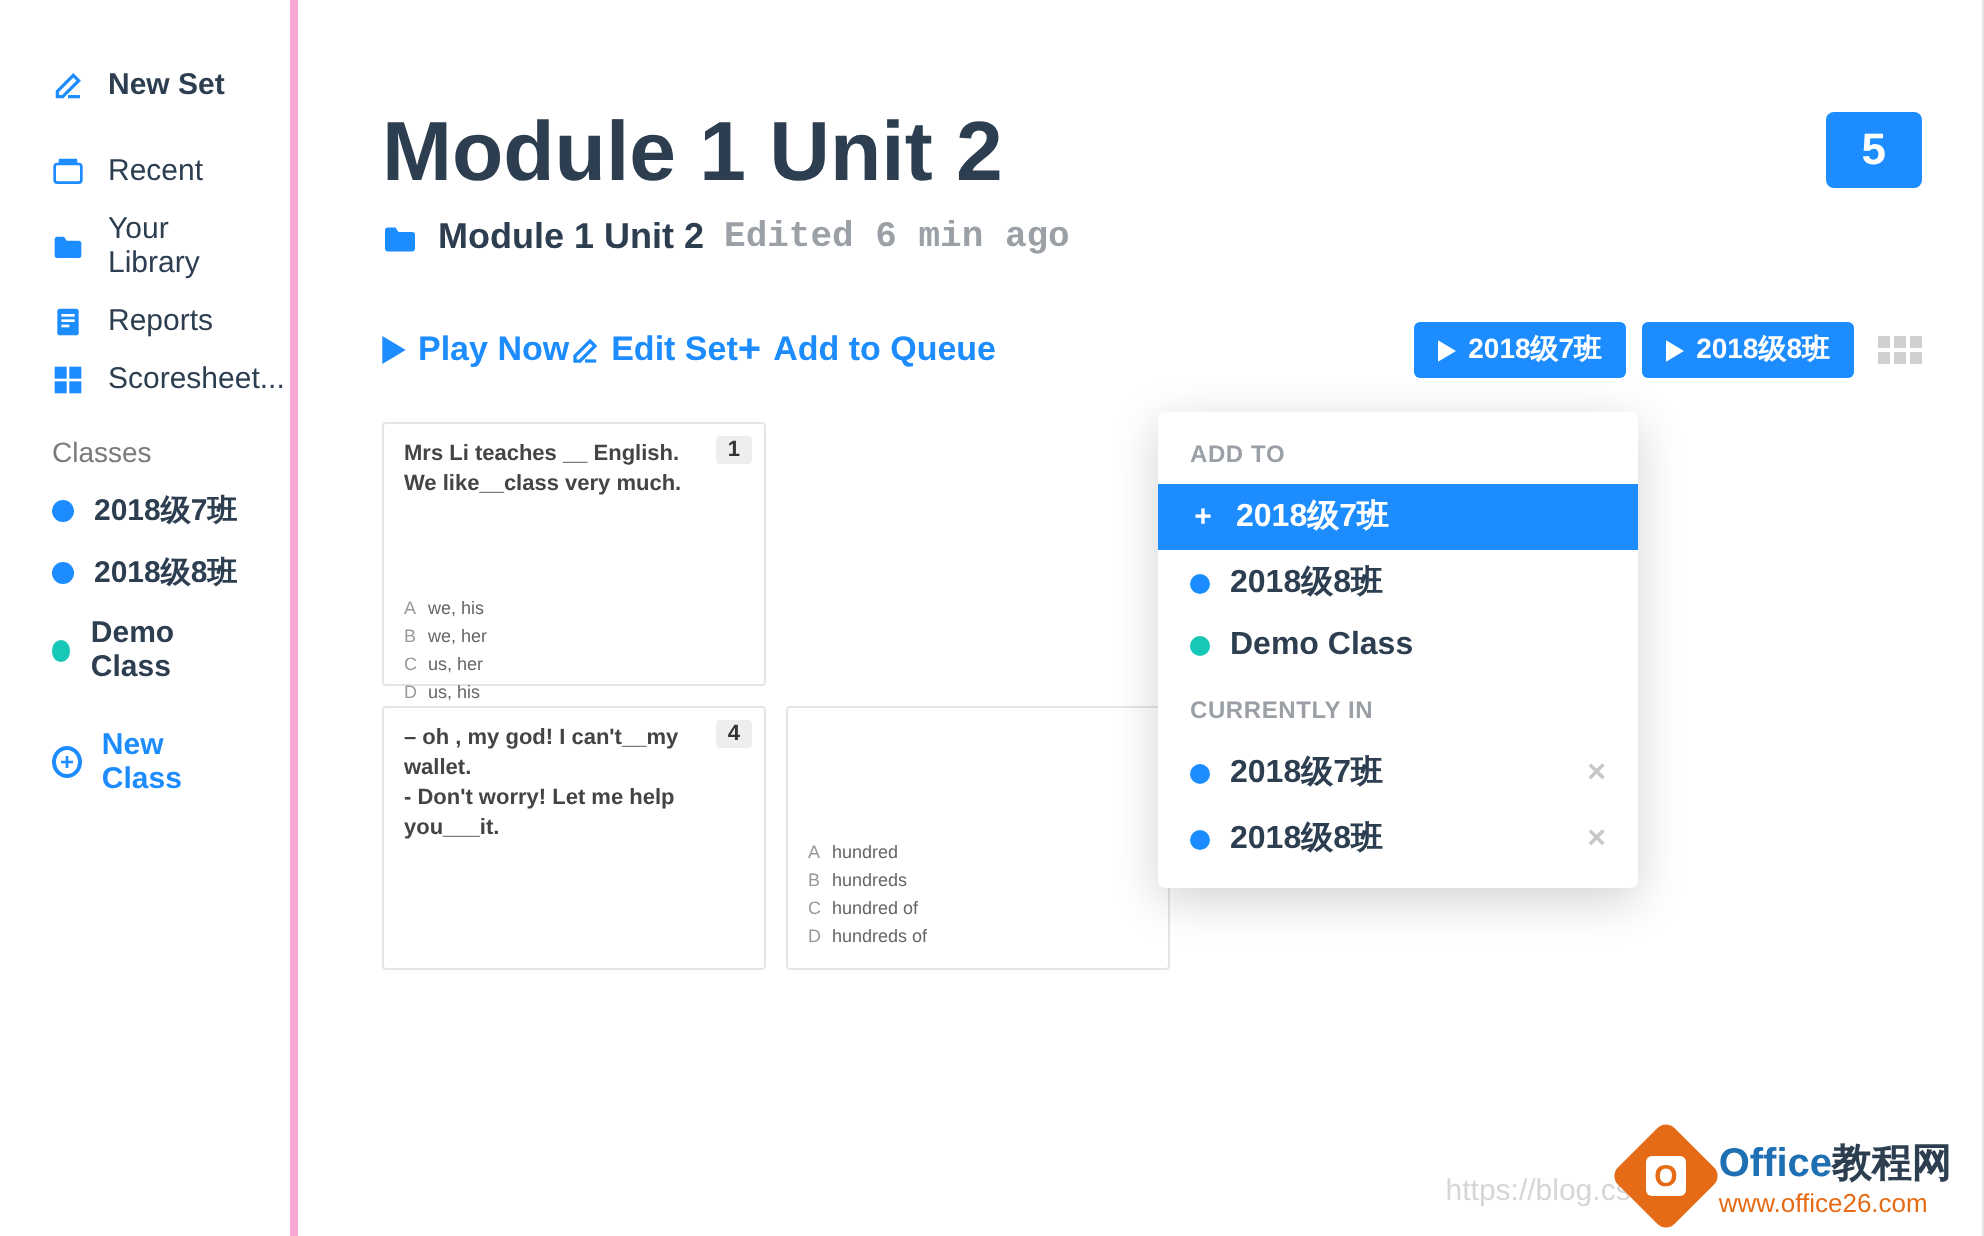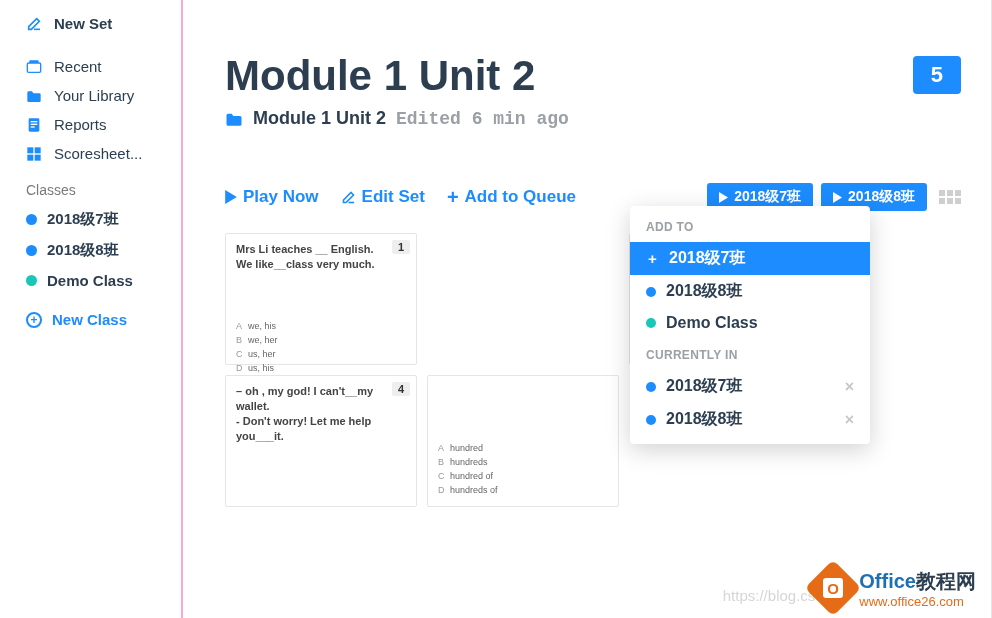--- a/index.html
+++ b/index.html
@@ -7,23 +7,23 @@
   font-family: -apple-system, BlinkMacSystemFont, "Segoe UI", Helvetica, Arial, sans-serif;
   background: #fff;
   color: #2c3e50;
   width: 992px;
   height: 618px;
   overflow: hidden;
   position: relative;
 }
 .layout { display: flex; height: 100%; }
 .sidebar {
-  width: 183px;
-  border-right: 2px solid #f9a8d4;
-  padding: 9px 0;
+  width: 149px;
+  border-right: 4px solid #f9a8d4;
+  padding: 28px 0;
 }
 .nav-item {
   display: flex;
   align-items: center;
   padding: 6px 26px;
   font-size: 15px;
   color: #2c3e50;
   cursor: pointer;
   gap: 12px;
   font-weight: 600;
@@ -69,21 +69,21 @@
   border-radius:4px; padding: 6px 18px; margin-top: 56px;
 }
 .breadcrumb-row {
   display:flex; align-items:center; gap:10px; margin-top:8px; font-size:18px;
 }
 .breadcrumb-row .folder-ico { color:#1c8cff; }
 .breadcrumb-row .bc-name { font-weight:700; color:#2c3e50; }
 .breadcrumb-row .bc-edited { color:#9aa0a6; font-weight:600;font-family:Liberation Mono, monospace; }
 
 .actions-row {
-  display:flex; align-items:center; margin-top:54px; gap:22px;
+  display:flex; align-items:center; margin-top:32px; 
 }
 .action-btn { display:flex; align-items:center; gap:6px; color:#1c8cff; font-weight:700; font-size:17px; cursor:pointer; }
 .actions-right { margin-left:auto; display:flex; gap:8px; align-items:center; }
 .pill-btn {
   background:#1c8cff; color:#fff; border-radius:3px; padding:5px 12px;
   font-size:14px; font-weight:700; display:flex; align-items:center; gap:6px; cursor:pointer;
 }
 .grid-toggle { display:grid; grid-template-columns:repeat(3,6px); grid-template-rows:repeat(2,6px); gap:2px; margin-left:4px; cursor:pointer; }
 .grid-toggle span { background:#cfcfcf; }
 
@@ -101,21 +101,21 @@
 .card .num-badge {
   position:absolute; top:6px; right:6px; background:#eee; color:#333;
   border-radius:2px; font-size:11px; font-weight:700; padding:1px 6px;
 }
 .card .q { font-size:11px; font-weight:600; margin-bottom:36px; padding-right:26px; line-height:1.35; }
 .card .opts { font-size:9px; color:#666; line-height:1.55;margin-top:48px; }
 .card .opts .lt { color:#999; width:12px; display:inline-block; }
 
 .dropdown {
   position:absolute;
-  left: 447px;
+  left: 430px;
   top: 206px;
   width: 240px;
   background:#fff;
   border-radius:4px;
   box-shadow: 0 6px 24px rgba(0,0,0,.18);
   padding: 14px 0 8px;
   z-index:20;
 }
 .dd-label { font-size:12px; font-weight:700; color:#9aa0a6; padding:0 16px 8px; letter-spacing:.3px; }
 .dd-item {

